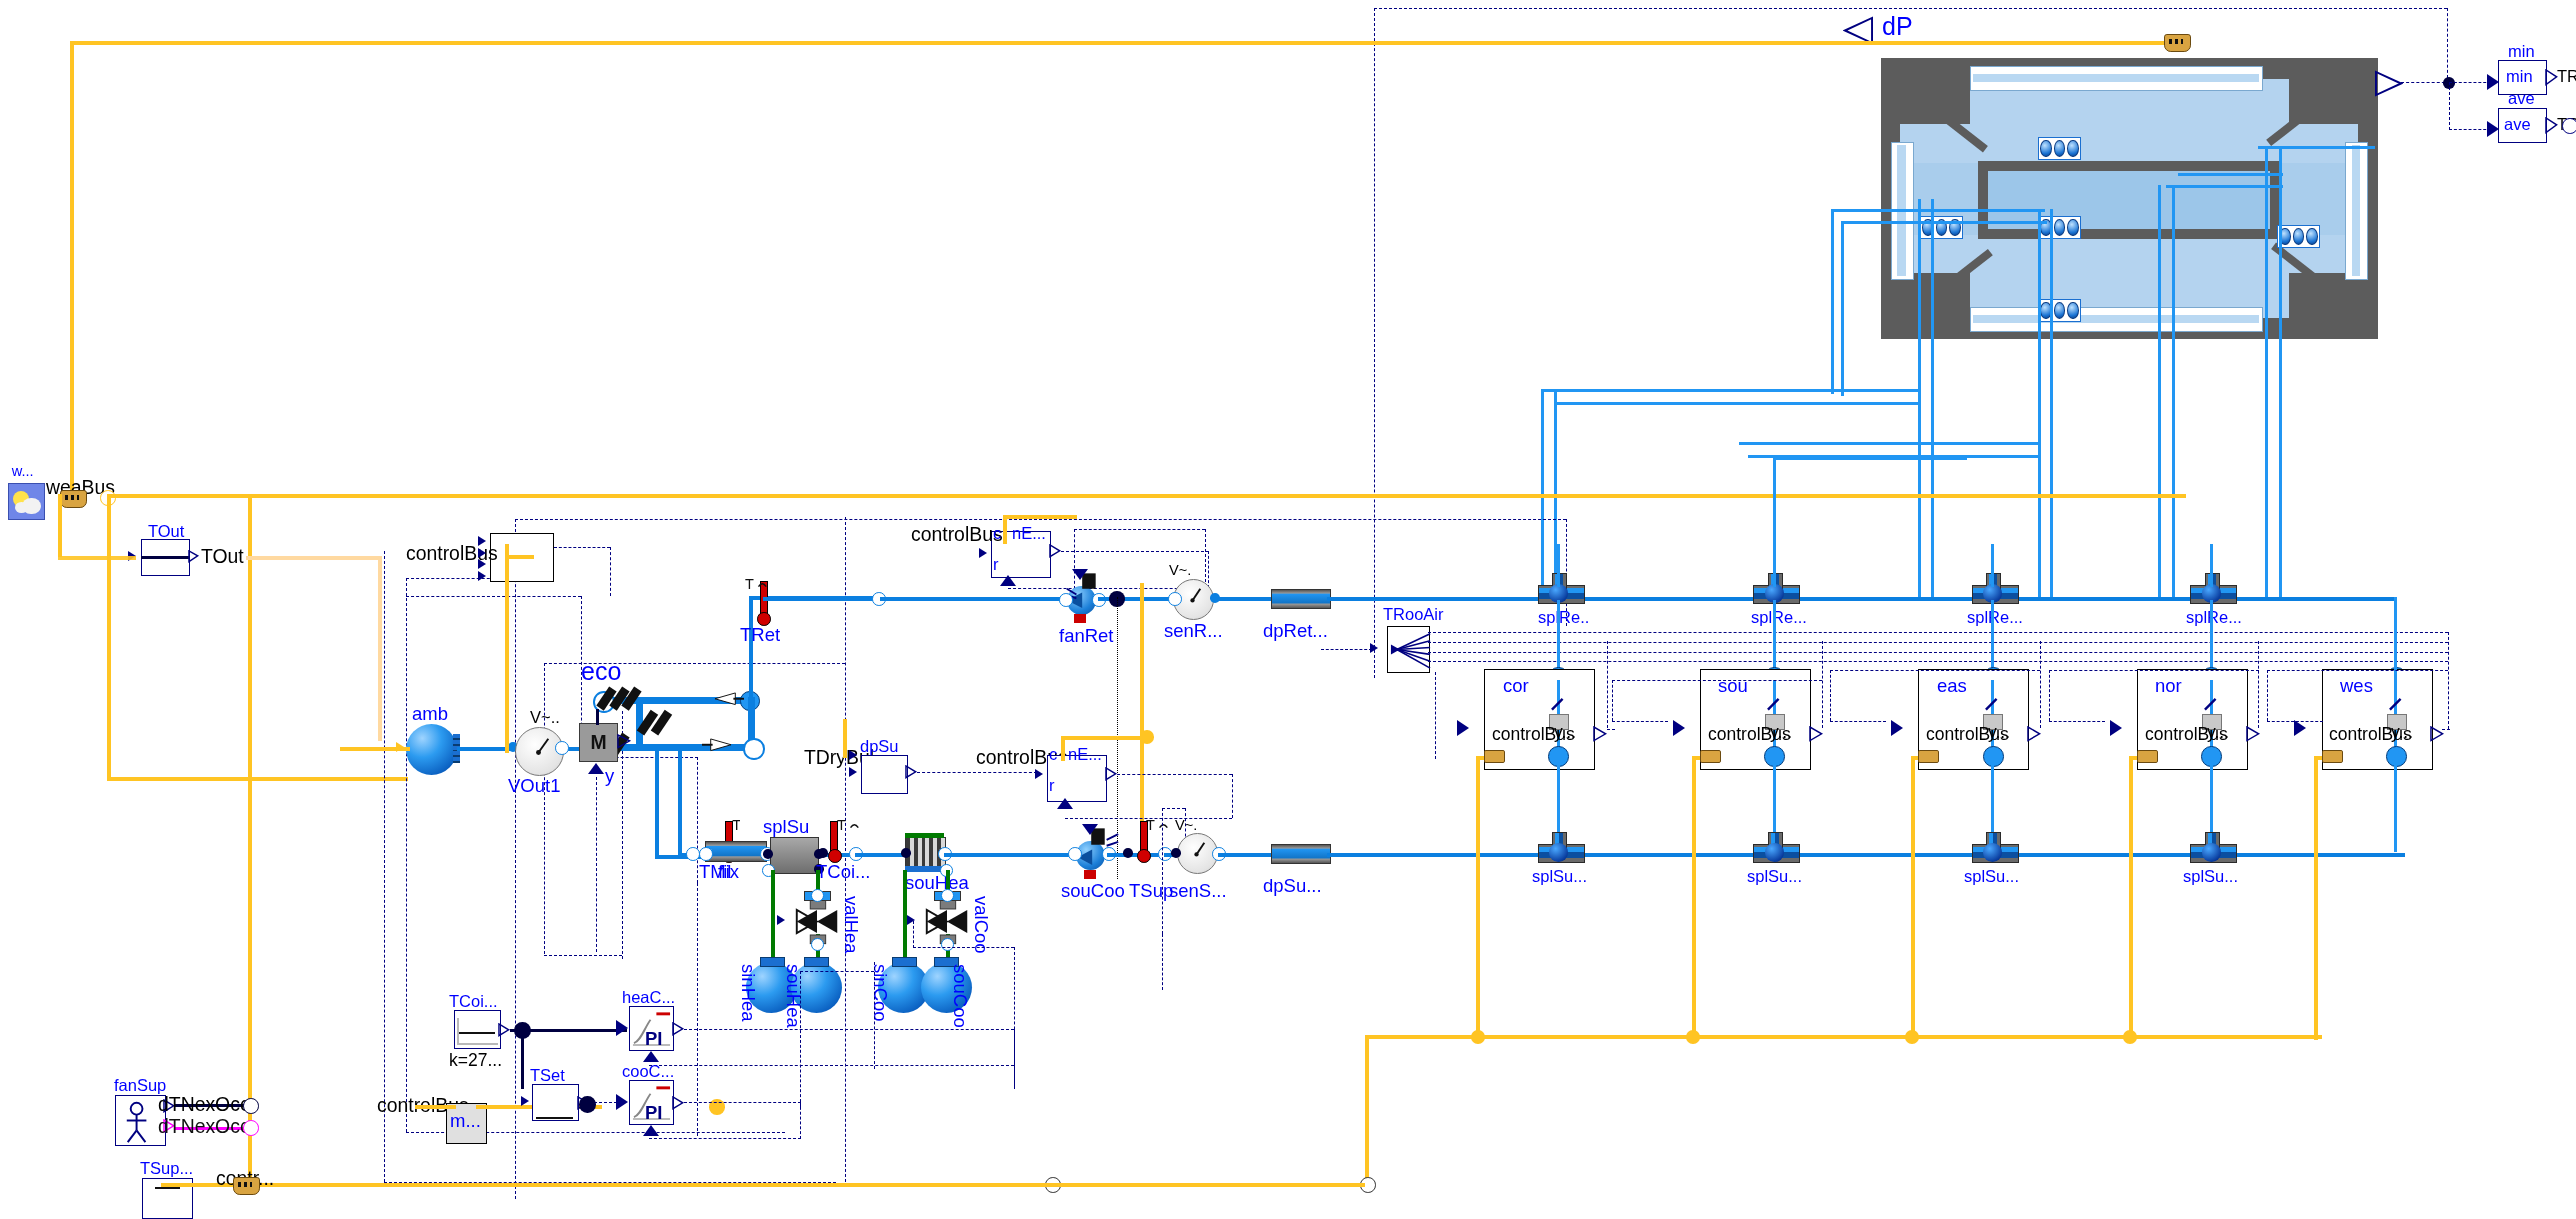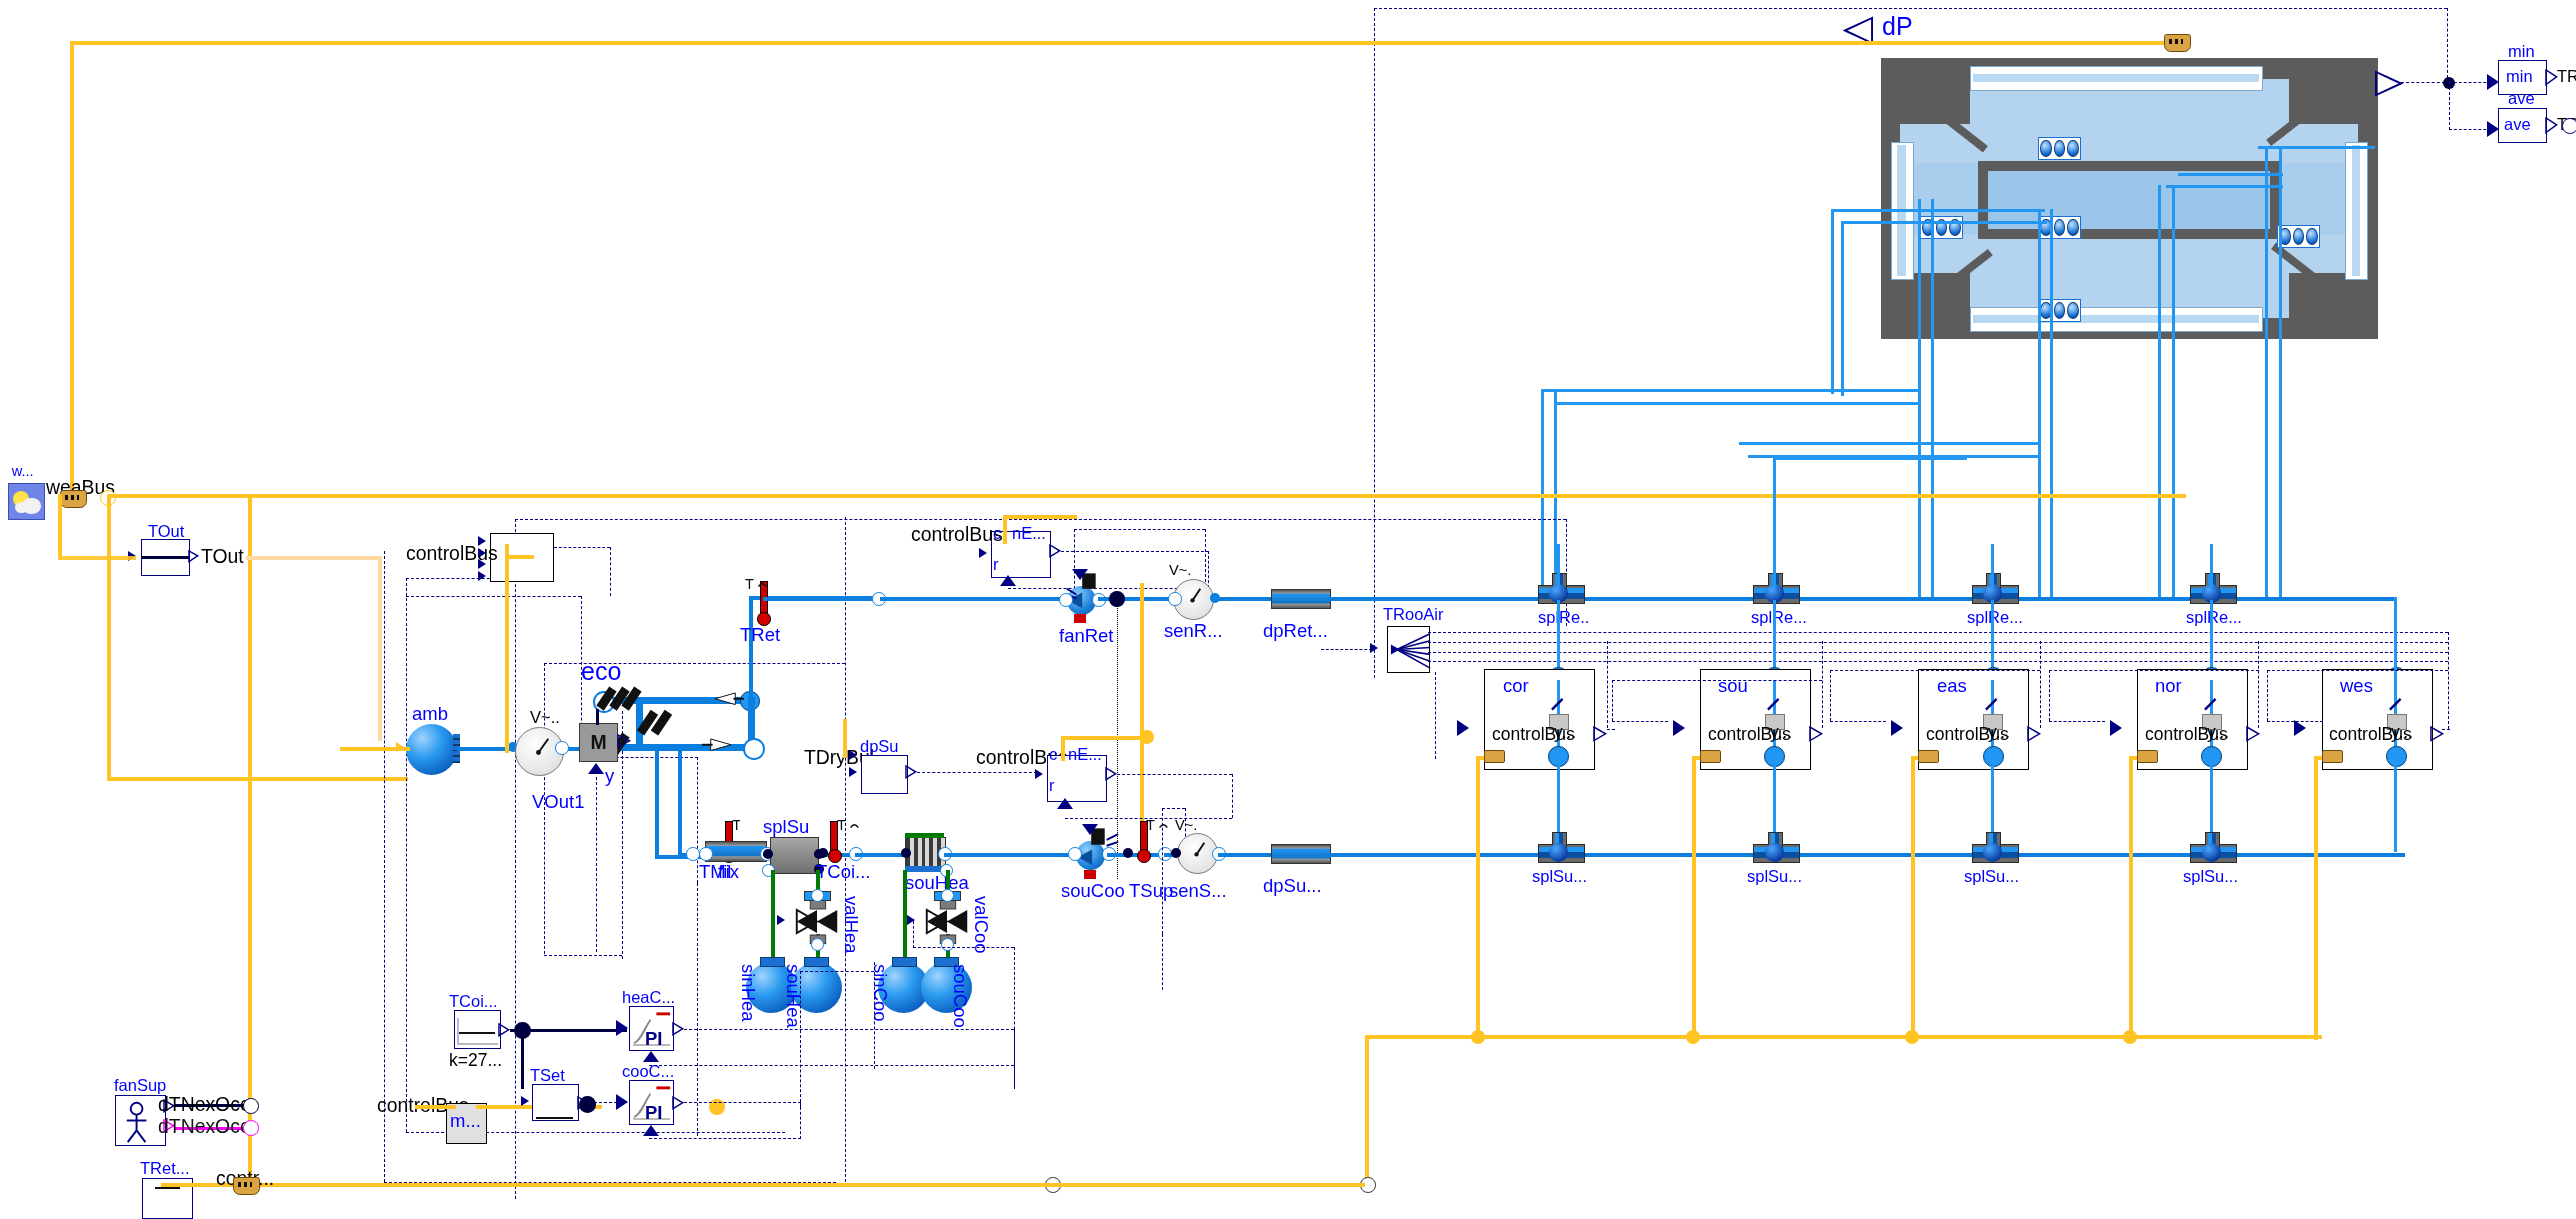--- a/index.html
+++ b/index.html
@@ -304,21 +304,21 @@
   <div style="position:absolute;left:453px;top:734px;width:6.8px;height:29px;background:repeating-linear-gradient(#1b6fd0 0 3.9px,#0a3c70 3.9px 5.8px);"></div>
 
   <div class="wire h" style="left:457px;top:747px;width:58px;"></div>
   <div class="node-k" style="left:508px;top:742px;width:9.7px;height:9.7px;background:#0b7fe0;"></div>
   <div class="gauge" style="left:515px;top:727px;width:47px;height:47px;"></div>
   <svg style="position:absolute;left:515px;top:727px;width:47px;height:47px;" viewBox="0 0 48 48" width="47" height="47">
     <line x1="24" y1="26" x2="34" y2="12" stroke="#111" stroke-width="2"></line>
     <circle cx="24" cy="26" r="2.5" fill="#111"></circle>
   </svg>
   <div class="lblk" style="left:530px;top:709px;font-size:16.5px;">V~..</div>
-  <div class="lbl" style="left:532px;top:777px;margin-top:16px;">VOut1</div>
+  <div class="lbl" style="left:508px;top:777px;">VOut1</div>
   <div class="wire h" style="left:559px;top:747px;width:39px;"></div>
   <div class="node-o" style="left:555px;top:741px;width:11.7px;height:11.7px;"></div>
   <div class="node" style="left:593px;top:739px;width:16.5px;height:16.5px;"></div>
 
   <div class="lbl lbl-lg" style="left:581px;top:659px;">eco</div>
 
   <div class="wire-fat h" style="left:600px;top:697px;width:151px;"></div>
   <div class="node" style="left:593px;top:691px;width:17.5px;height:17.5px;border-color:#fff;background:#fff;border:2.9px solid #0b7fe0;"></div>
   <div class="node" style="left:740px;top:691px;width:17.5px;height:17.5px;"></div>
 
@@ -871,21 +871,21 @@
       <polygon points="1,1 1,13 11,7" fill="none" stroke="#ff00ff" stroke-width="1.5"></polygon>
     </svg>
   <div class="kwire h" style="left:175px;top:1104px;width:78px;"></div>
   <div class="mwire" style="left:175px;top:1127px;width:78px;"></div>
   <div class="lblk" style="left:158px;top:1095px;">dTNexOcc</div>
   <div class="lblk" style="left:158px;top:1117px;color:#111;">dTNexOcc</div>
   <div class="node-o" style="left:243px;top:1098px;width:13.6px;height:13.6px;border-color:#000040;"></div>
   <div class="node-o" style="left:243px;top:1120px;width:13.6px;height:13.6px;border-color:#ff00ff;"></div>
 
   <div class="box" style="left:142px;top:1178px;width:51px;height:41px;"></div>
-  <div class="lbl lbl-sm" style="left:140px;top:1160px;">TRet...</div>
+  <div class="lbl lbl-sm" style="left:140px;top:1160px;">TSup...</div>
   <div class="constline" style="left:155px;top:1187px;width:25px;"></div>
   <div class="ywire h" style="left:161px;top:1183px;width:1204px;"></div>
   <div class="lblk" style="left:216px;top:1169px;">contr...</div>
   <div class="busconn" style="left:233px;top:1177px;width:25px;height:15.5px;">
     <i style="left:3.9px"></i>
       <i style="left:9.7px"></i>
       <i style="left:15.5px"></i>
   </div>
 
   <div class="dash-v" style="left:800px;top:971px;height:136px;"></div>

